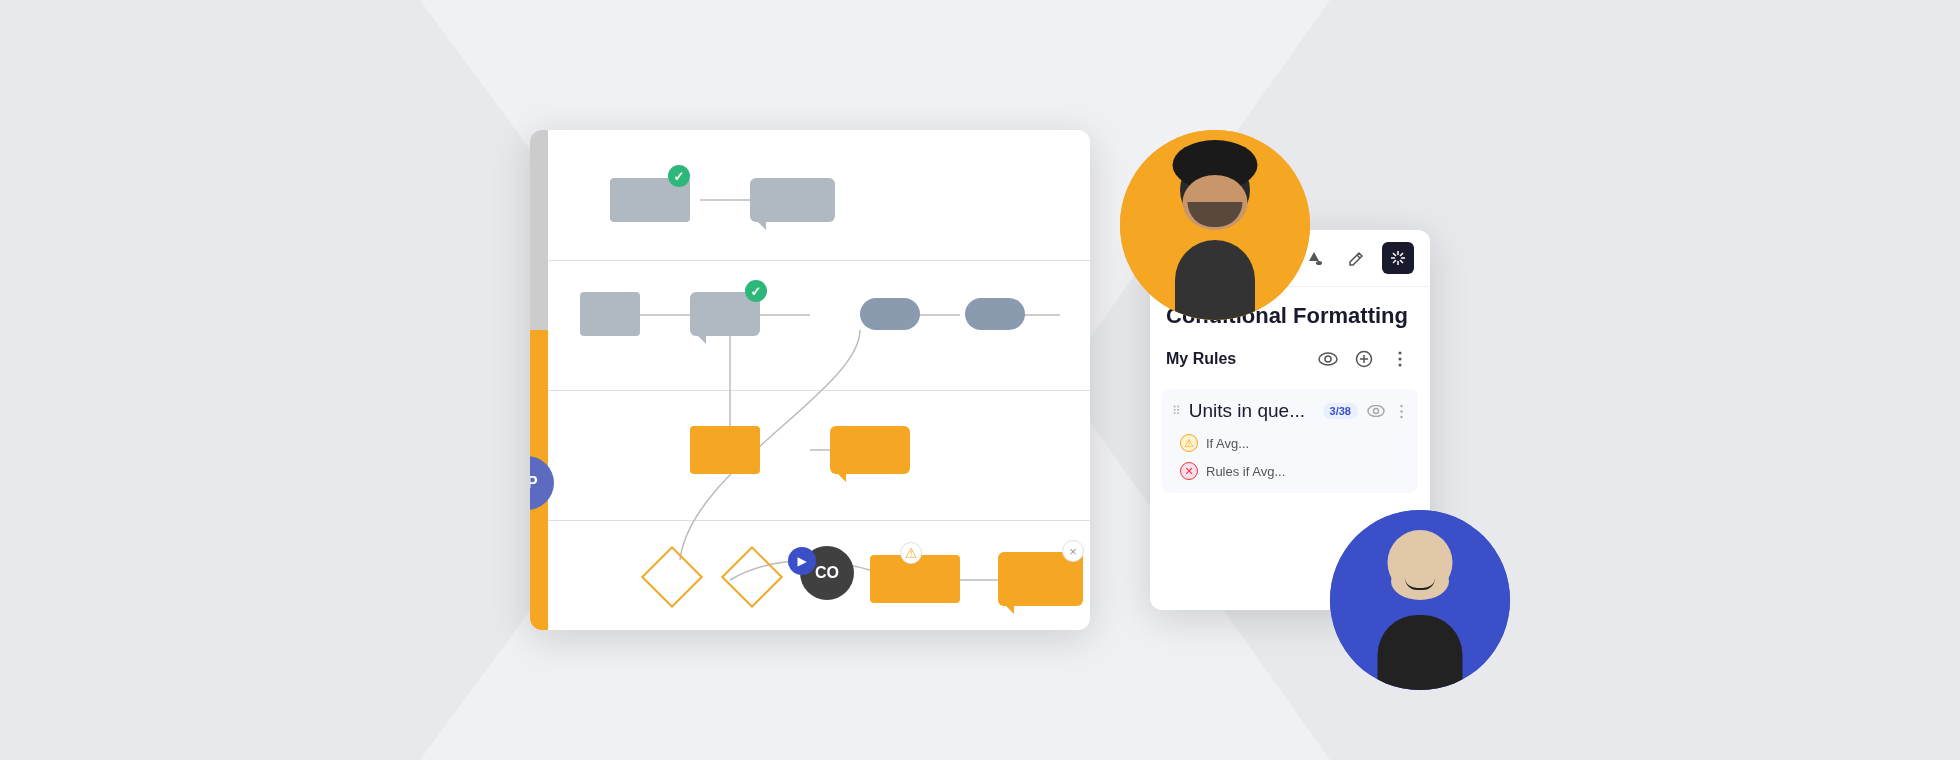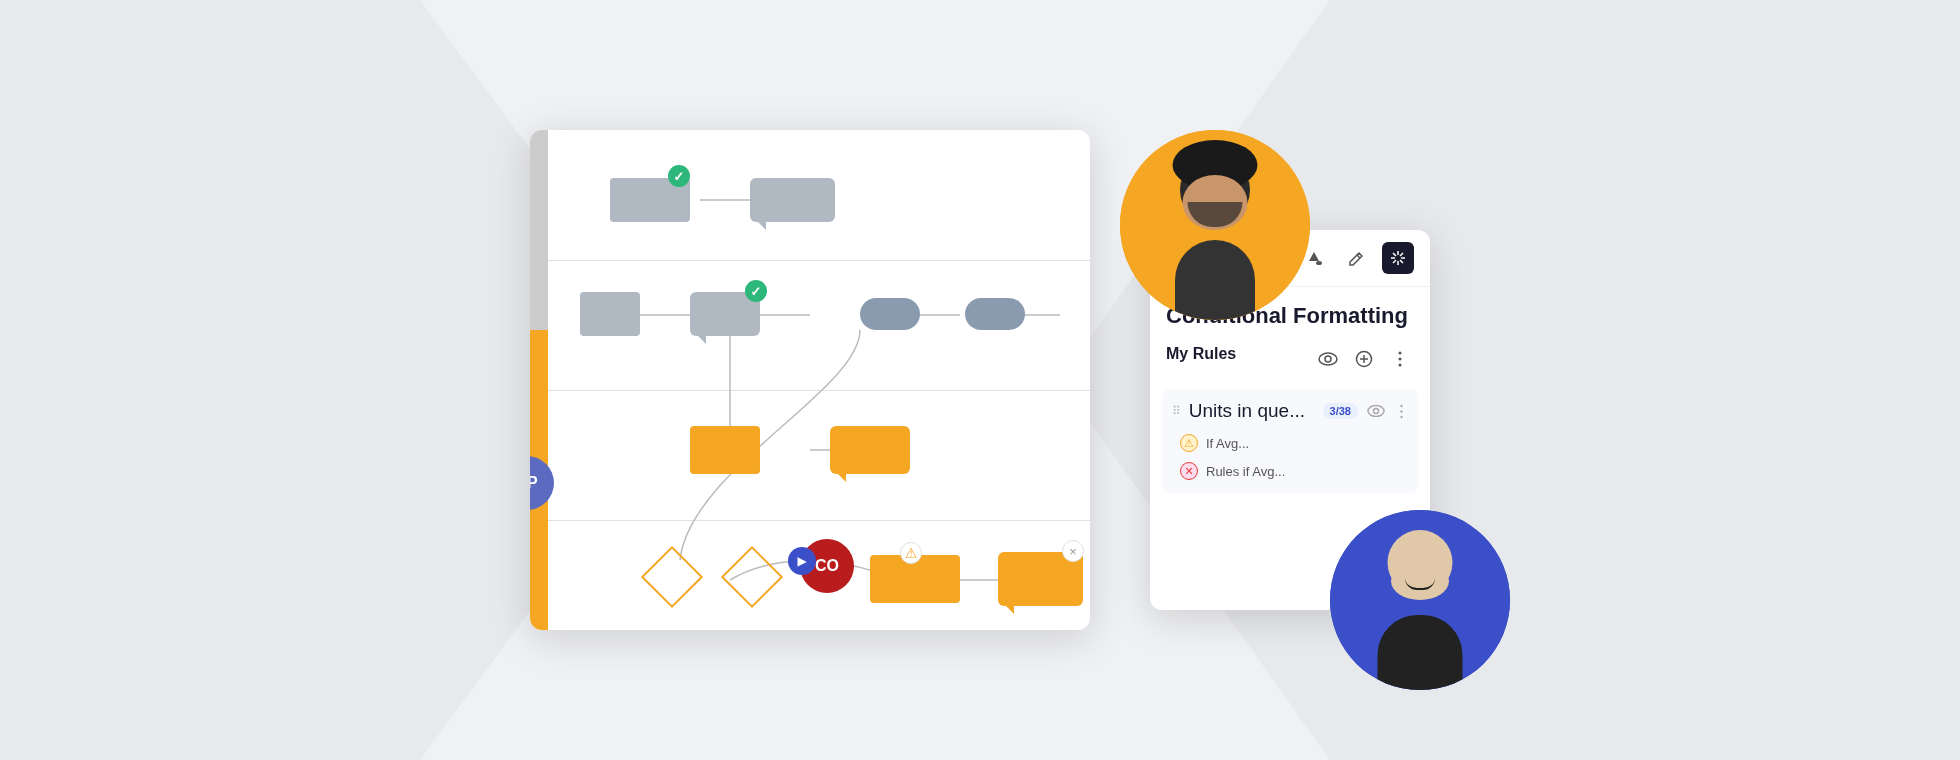--- a/index.html
+++ b/index.html
@@ -140,27 +140,27 @@
       z-index: 10;
       left: -30px;
       bottom: 120px;
     }
 
     
     .avatar-co {
       position: absolute;
       width: 54px; height: 54px;
       border-radius: 50%;
-      background: #b91c1c;
+      background: #404040;
       display: flex; align-items: center; justify-content: center;
       color: white;
       font-size: 16px;
       font-weight: 700;
       z-index: 10;
-      bottom: 37px;
+      bottom: 30px;
       left: 50%;
       transform: translateX(-10px);
     }
 
     
     .play-btn {
       position: absolute;
       width: 28px; height: 28px;
       background: #3b4fc8;
       border-radius: 50%;
@@ -208,21 +208,21 @@
 
     .cf-title {
       padding: 16px 16px 8px;
       font-size: 22px;
       font-weight: 700;
       color: #1a1a2e;
     }
 
     .cf-rules-header {
       display: flex;
-      align-items: flex-start;
+      align-items: center;
       padding: 8px 16px;
       gap: 8px;
     }
     .cf-rules-label {
       font-size: 16px;
       font-weight: 600;
       color: #1a1a2e;
       flex: 1;
     }
     .cf-icon-btn {

